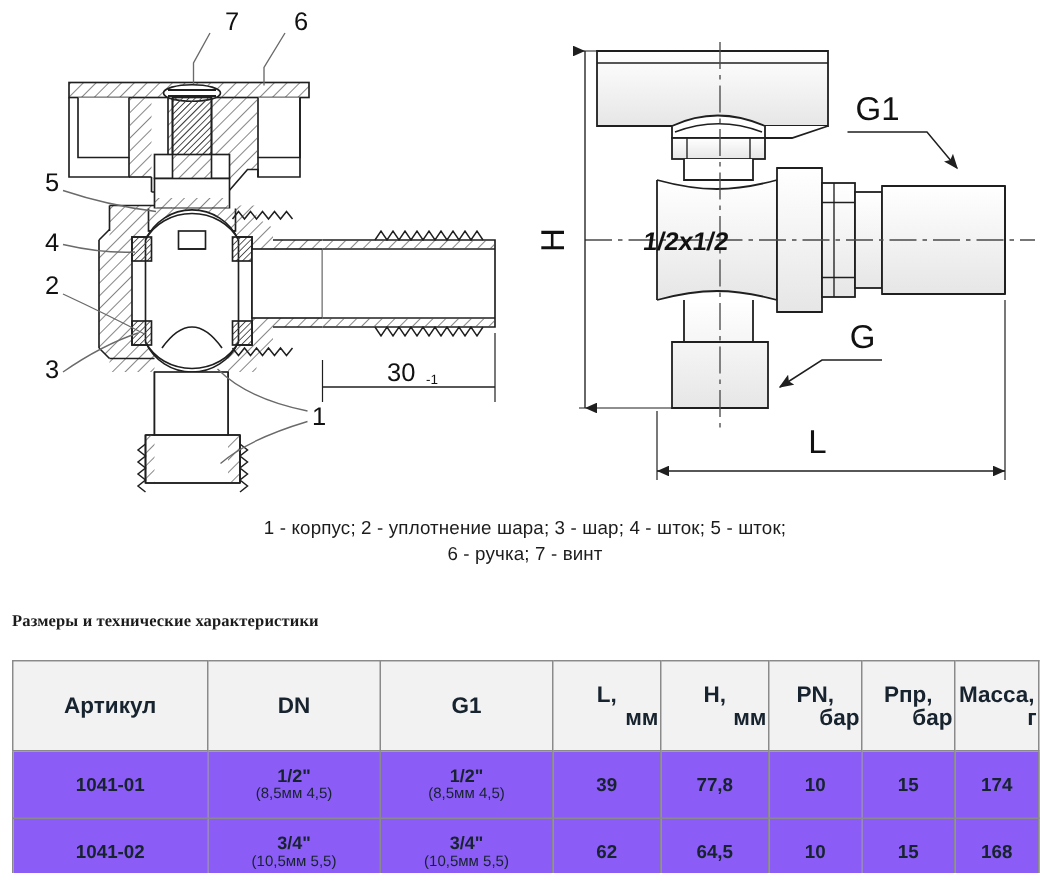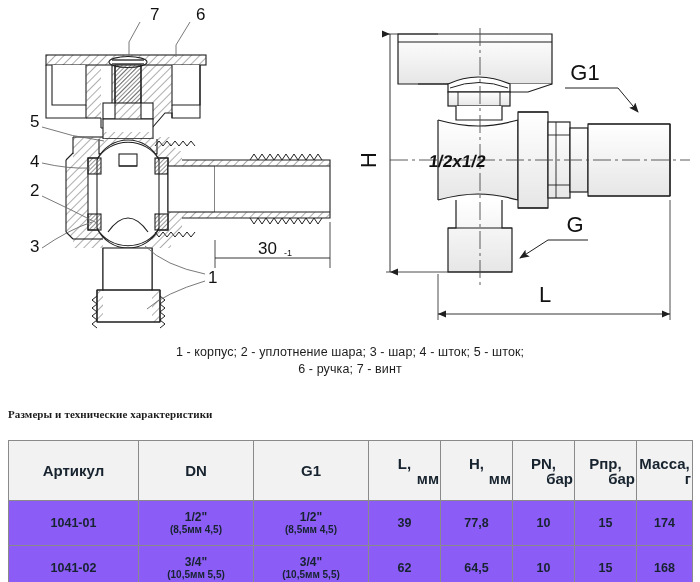--- a/index.html
+++ b/index.html
@@ -91,21 +91,21 @@
     line-height: 14px;
   }
   td.size-cell .main-size {
     font-size: 12px;
     font-weight: bold;
     display: block;
     line-height: 13px;
   }
   td.size-cell .sub-size {
     font-size: 10px;
-    font-weight: bold;
+    font-weight: normal;
     display: block;
     line-height: 12px;
   }
   .hdr-l1 { display:block; }
   .hdr-l2 { display:block;text-align:right; }
 
   
   col.c-art { width: 130px; }
   col.c-dn  { width: 115px; }
   col.c-g1  { width: 115px; }

